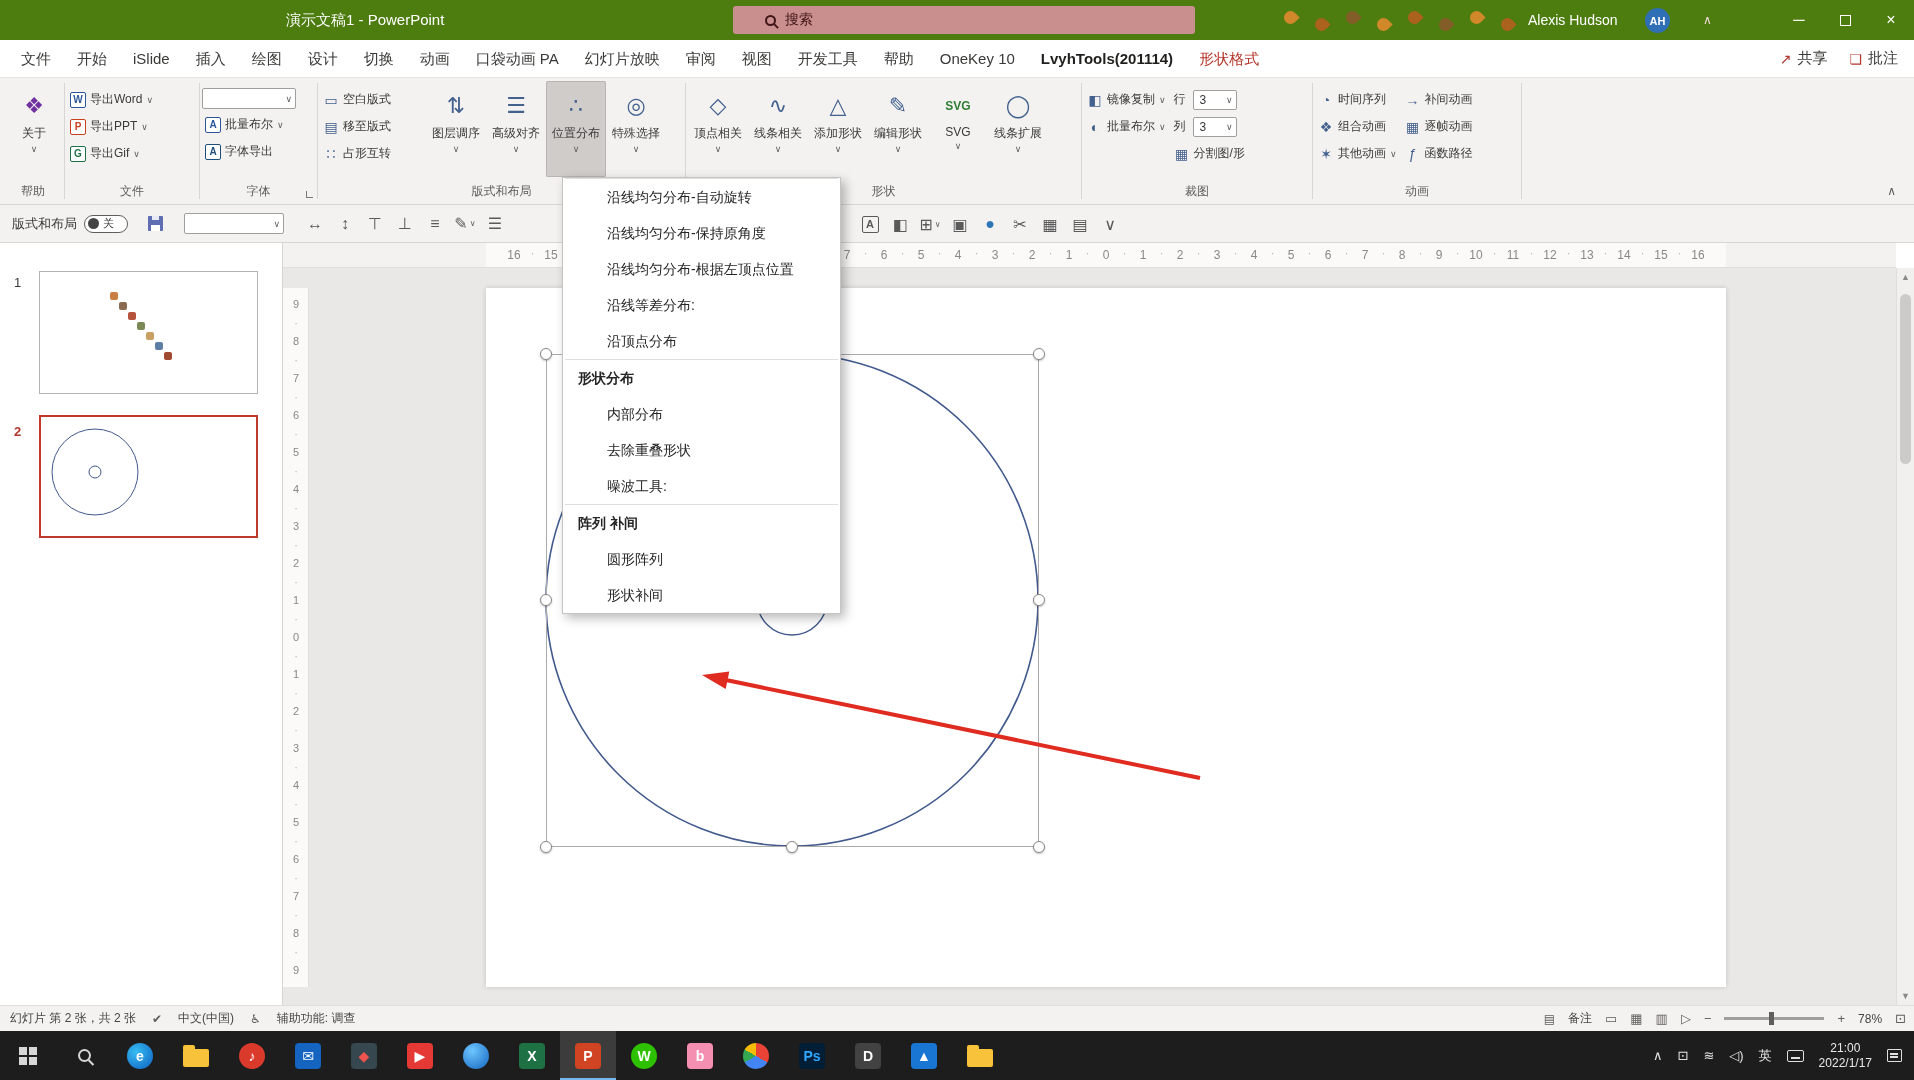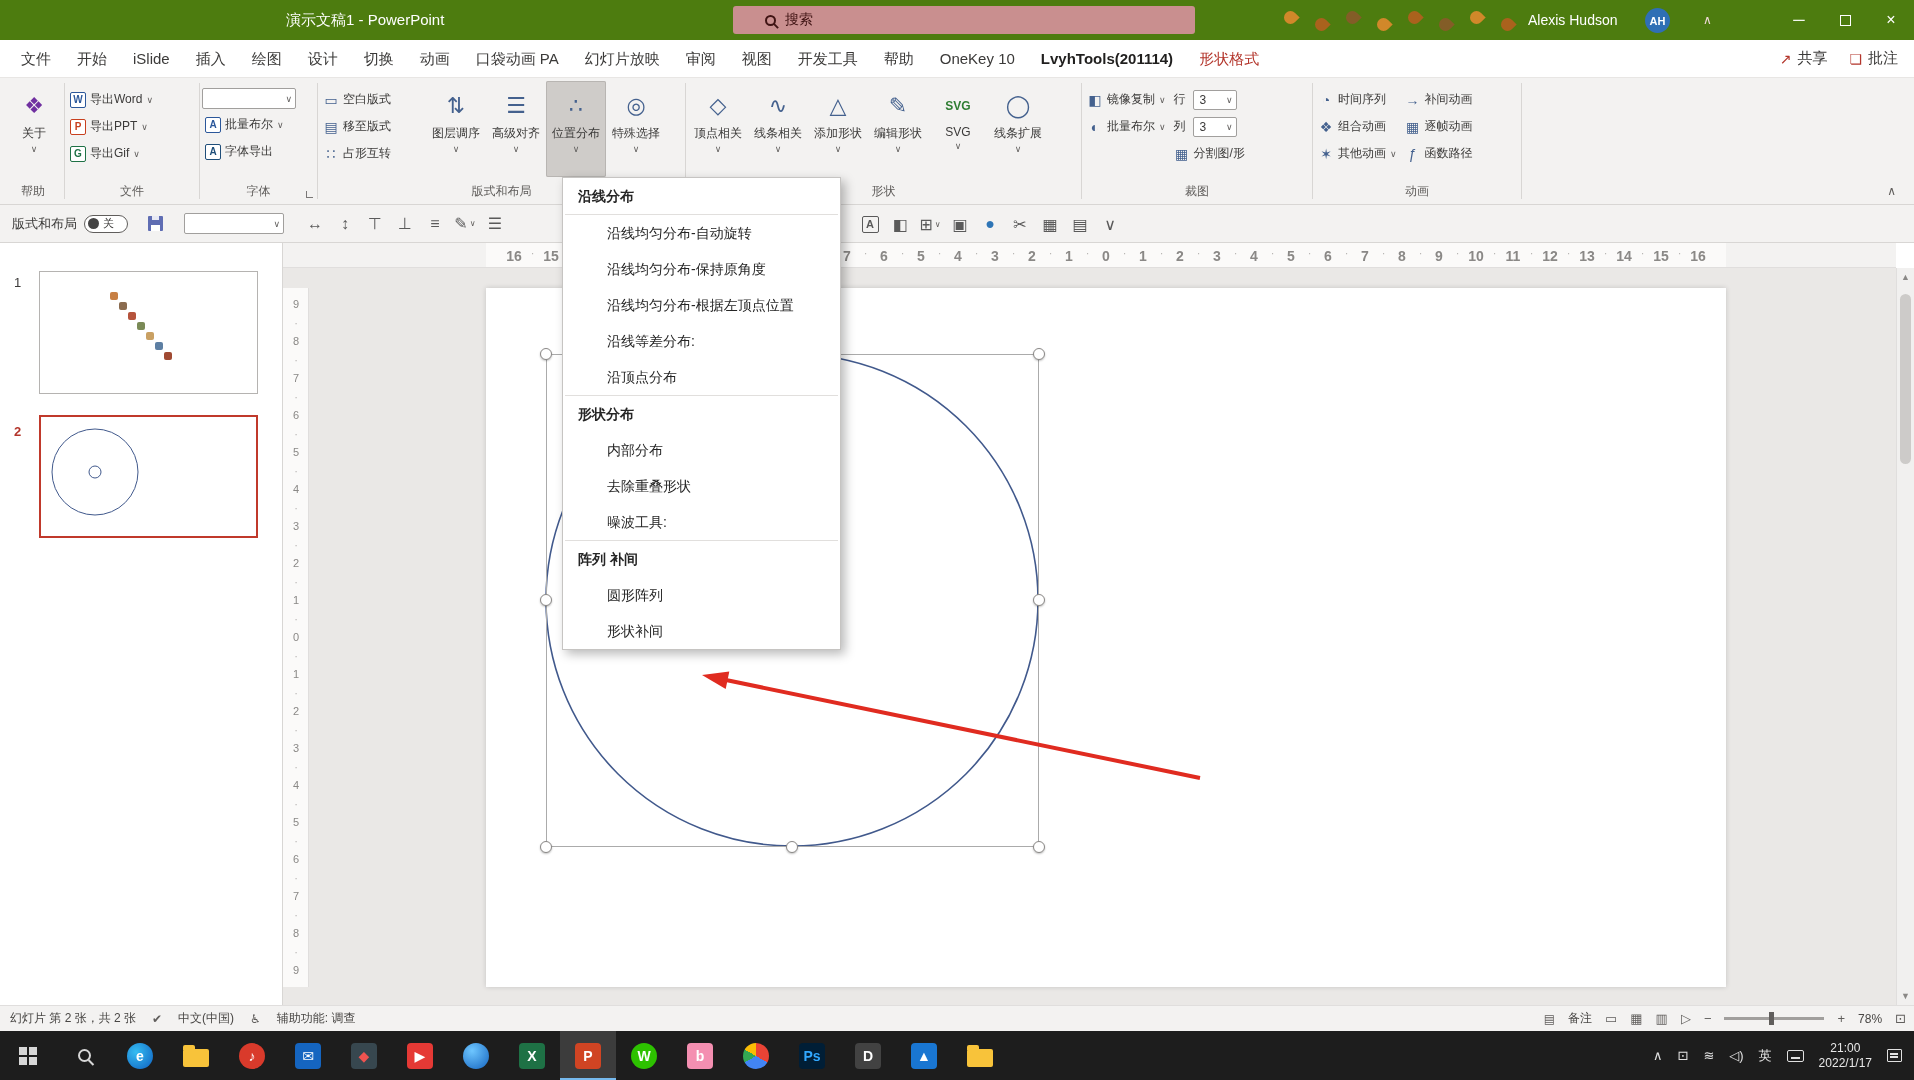--- a/index.html
+++ b/index.html
@@ -82,21 +82,21 @@
   .thumb-num.sel{color:#b3352b;font-weight:bold;}
   .thumb{position:absolute;left:39px;width:219px;height:123px;background:#fff;border:1px solid #b5b3b1;}
   .thumb.selected{border:2px solid #c0392b;}
   .t1{top:28px;}  .t2{top:172px;}
   .t1-content{position:relative;width:100%;height:100%;}
   .pdot{position:absolute;width:8px;height:8px;border-radius:2px;}
 
   
   .hruler{position:absolute;left:283px;top:243px;width:1613px;height:25px;background:#f3f2f1;border-bottom:1px solid #e0dedd;z-index:5;}
   .hruler-strip{position:absolute;left:203px;top:0;width:1240px;height:24px;background:#fbfaf9;}
-  .hnum{position:absolute;top:5px;font-size:14px;color:#8a8886;transform:translateX(-50%);font-weight:bold;}
+  .hnum{position:absolute;top:5px;font-size:12px;color:#8a8886;transform:translateX(-50%);}
   .hdot{position:absolute;top:4px;font-size:11px;color:#b5b3b1;transform:translateX(-50%);}
   .workspace{position:absolute;left:283px;top:268px;width:1613px;height:737px;background:#eae8e6;}
   .vruler{position:absolute;left:0;top:20px;width:26px;height:699px;background:#fbfaf9;border-right:1px solid #e0dedd;}
   .vnum{position:absolute;width:26px;text-align:center;font-size:11px;color:#8a8886;line-height:14px;}
   .vdot{position:absolute;width:26px;text-align:center;font-size:11px;color:#b5b3b1;line-height:14px;}
   .canvas{position:absolute;left:203px;top:20px;width:1240px;height:699px;background:#fff;box-shadow:0 0 5px rgba(0,0,0,.16);}
   .sel-rect{position:absolute;left:60px;top:66px;width:493px;height:493px;border:1px solid #ababab;}
   .handle{position:absolute;width:12px;height:12px;border-radius:50%;background:#fff;border:1px solid #8a8886;box-shadow:0 1px 2px rgba(0,0,0,.25);transform:translate(-50%,-50%);}
   .scrollbar{position:absolute;left:1896px;top:268px;width:18px;height:737px;background:#f1f0ef;border-left:1px solid #e0dedd;}
   .sb-arrow{position:absolute;left:0;width:17px;text-align:center;font-size:9px;color:#8a8886;}
@@ -638,21 +638,20 @@
   </div>
 </div>
 
 <div class="scrollbar">
   <span class="sb-arrow" style="top:4px">▲</span>
   <div class="sb-thumb"></div>
   <span class="sb-arrow" style="bottom:4px">▼</span>
 </div>
 
 <div class="ctx-menu">
-    <div class="menu-header">沿线分布</div>
     <div class="menu-sep"></div>
     <div class="menu-item">沿线均匀分布-自动旋转</div>
     <div class="menu-item">沿线均匀分布-保持原角度</div>
     <div class="menu-item">沿线均匀分布-根据左顶点位置</div>
     <div class="menu-item">沿线等差分布:</div>
     <div class="menu-item">沿顶点分布</div>
     <div class="menu-sep"></div>
     <div class="menu-header">形状分布</div>
     <div class="menu-item">内部分布</div>
     <div class="menu-item">去除重叠形状</div>

